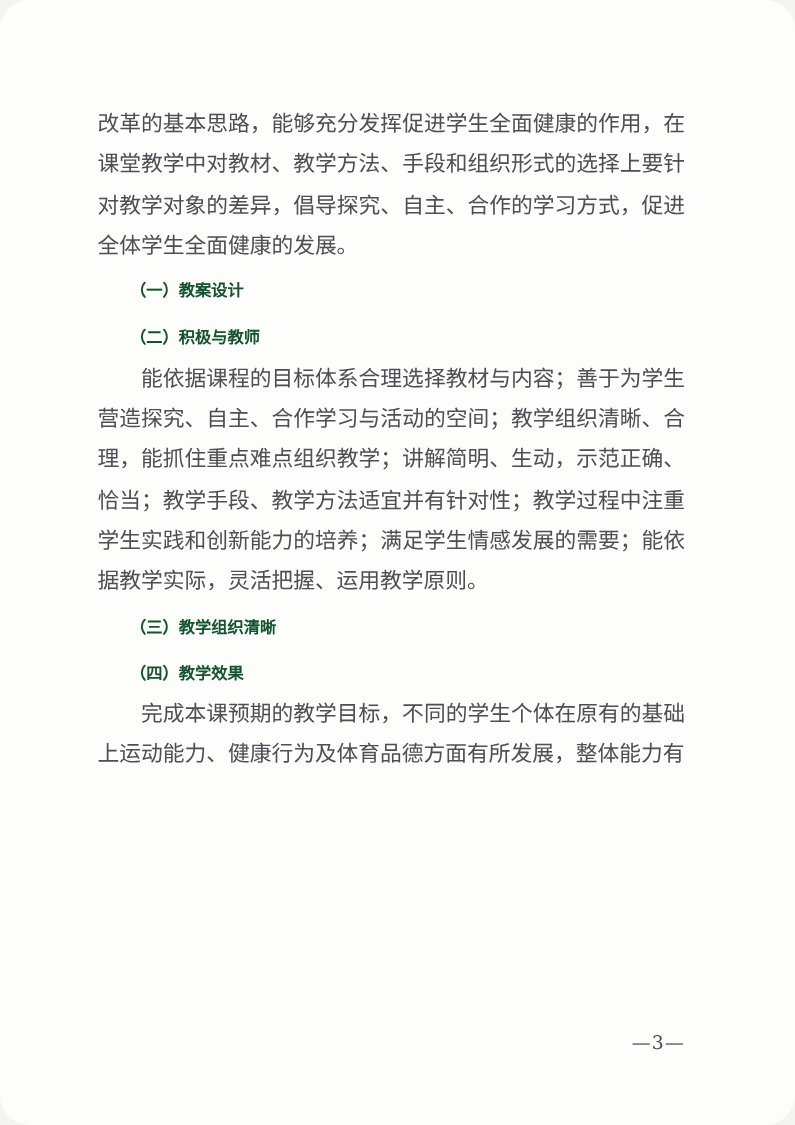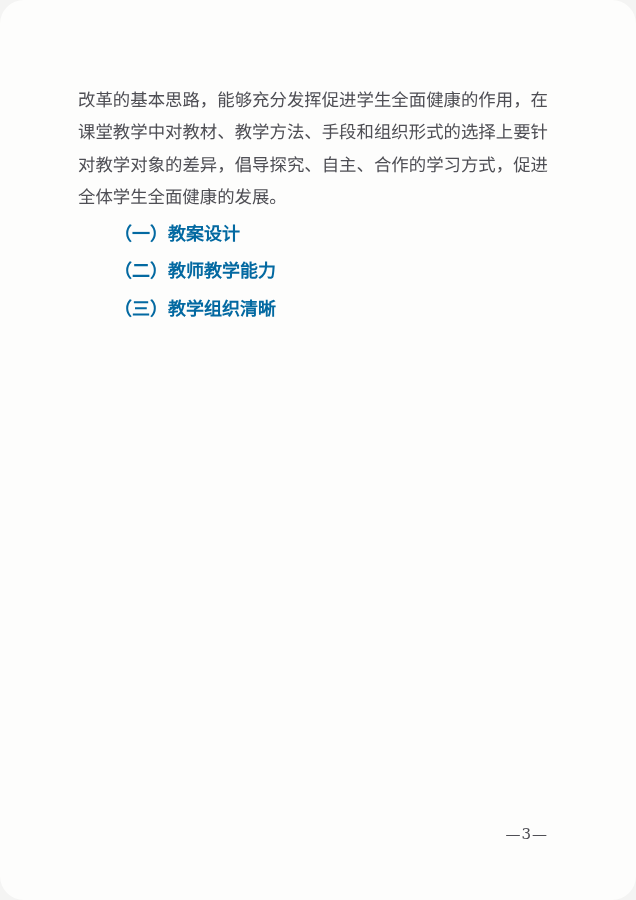--- a/index.html
+++ b/index.html
@@ -31,24 +31,24 @@
     }
     .body-para {
       margin: 0;
       text-indent: 0;
     }
     .body-para.indent {
       text-indent: 2em;
     }
     .sec-heading {
       margin: 5px 0 0 0;
-      font-size: 18px;
+      font-size: 13px;
       line-height: 32.3px;
       font-weight: bold;
-      color: #0369a1;
+      color: #14532d;
       text-indent: 2em;
       text-align: left;
     }
     .page-num {
       position: absolute;
       top: 825px;
       right: 88px;
       font-size: 15px;
       line-height: 18px;
       color: #4a4a50;
@@ -58,23 +58,26 @@
 </head>
 <body>
 
 <div class="page">
   <div class="content">
     <p class="body-para">改革的基本思路，能够充分发挥促进学生全面健康的作用，在课堂教学中对教材、教学方法、手段和组织形式的选择上要针对教学对象的差异，倡导探究、自主、合作的学习方式，促进全体学生全面健康的发展。</p>
 
     <h2 class="sec-heading">（一）教案设计</h2>
 
 
-    <h2 class="sec-heading">（二）教师教学能力</h2>
+    <h2 class="sec-heading">（二）积极与教师</h2>
 
+    <p class="body-para indent">能依据课程的目标体系合理选择教材与内容；善于为学生营造探究、自主、合作学习与活动的空间；教学组织清晰、合理，能抓住重点难点组织教学；讲解简明、生动，示范正确、恰当；教学手段、教学方法适宜并有针对性；教学过程中注重学生实践和创新能力的培养；满足学生情感发展的需要；能依据教学实际，灵活把握、运用教学原则。</p>
 
     <h2 class="sec-heading">（三）教学组织清晰</h2>
 
 
+    <h2 class="sec-heading">（四）教学效果</h2>
 
+    <p class="body-para indent">完成本课预期的教学目标，不同的学生个体在原有的基础上运动能力、健康行为及体育品德方面有所发展，整体能力有</p>
   </div>
 
   <div class="page-num">—3—</div>
 </div>
 
 </body></html>

